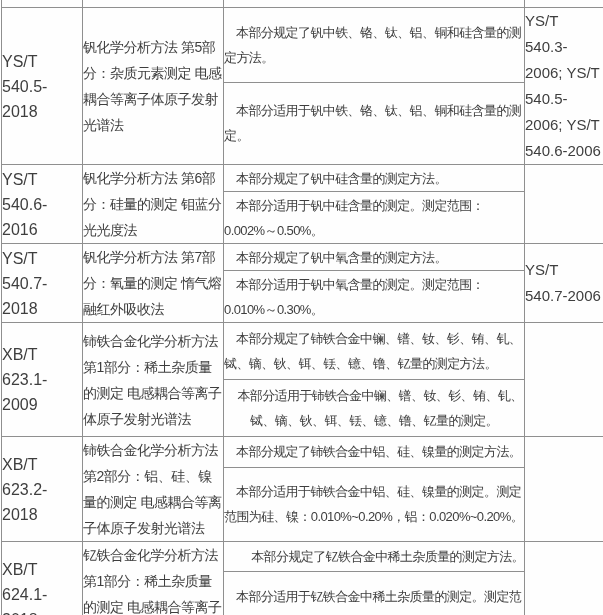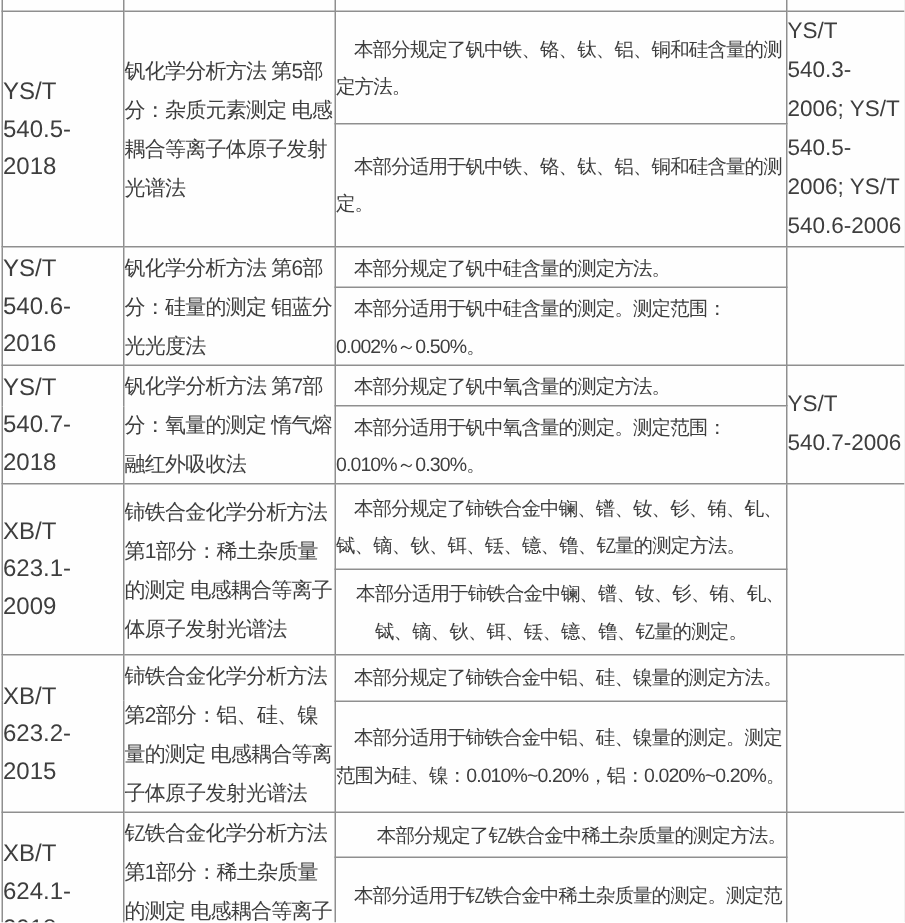--- a/index.html
+++ b/index.html
@@ -140,21 +140,21 @@
           </td>
         <td class="c-ref" rowspan="2"></td>
       </tr>
       <tr>
         <td class="c-scope h-r3b">
             <div class="p">本部分适用于铈铁合金中镧、镨、钕、钐、铕、钆、铽、镝、钬、铒、铥、镱、镥、钇量的测定。</div>
           </td>
       </tr>
 
       <tr>
-        <td class="c-no" rowspan="2">XB/T 623.2-2015</td>
+        <td class="c-no" rowspan="2">XB/T 623.2-2018</td>
         <td class="c-title" rowspan="2">铈铁合金化学分析方法 第2部分：铝、硅、镍量的测定 电感耦合等离子体原子发射光谱法</td>
         <td class="c-scope h-r4a">
             <div class="p">本部分规定了铈铁合金中铝、硅、镍量的测定方法。</div>
           </td>
         <td class="c-ref" rowspan="2"></td>
       </tr>
       <tr>
         <td class="c-scope h-r4b">
             <div class="p">本部分适用于铈铁合金中铝、硅、镍量的测定。测定范围为硅、镍：0.010%~0.20%，铝：0.020%~0.20%。</div>
           </td>

